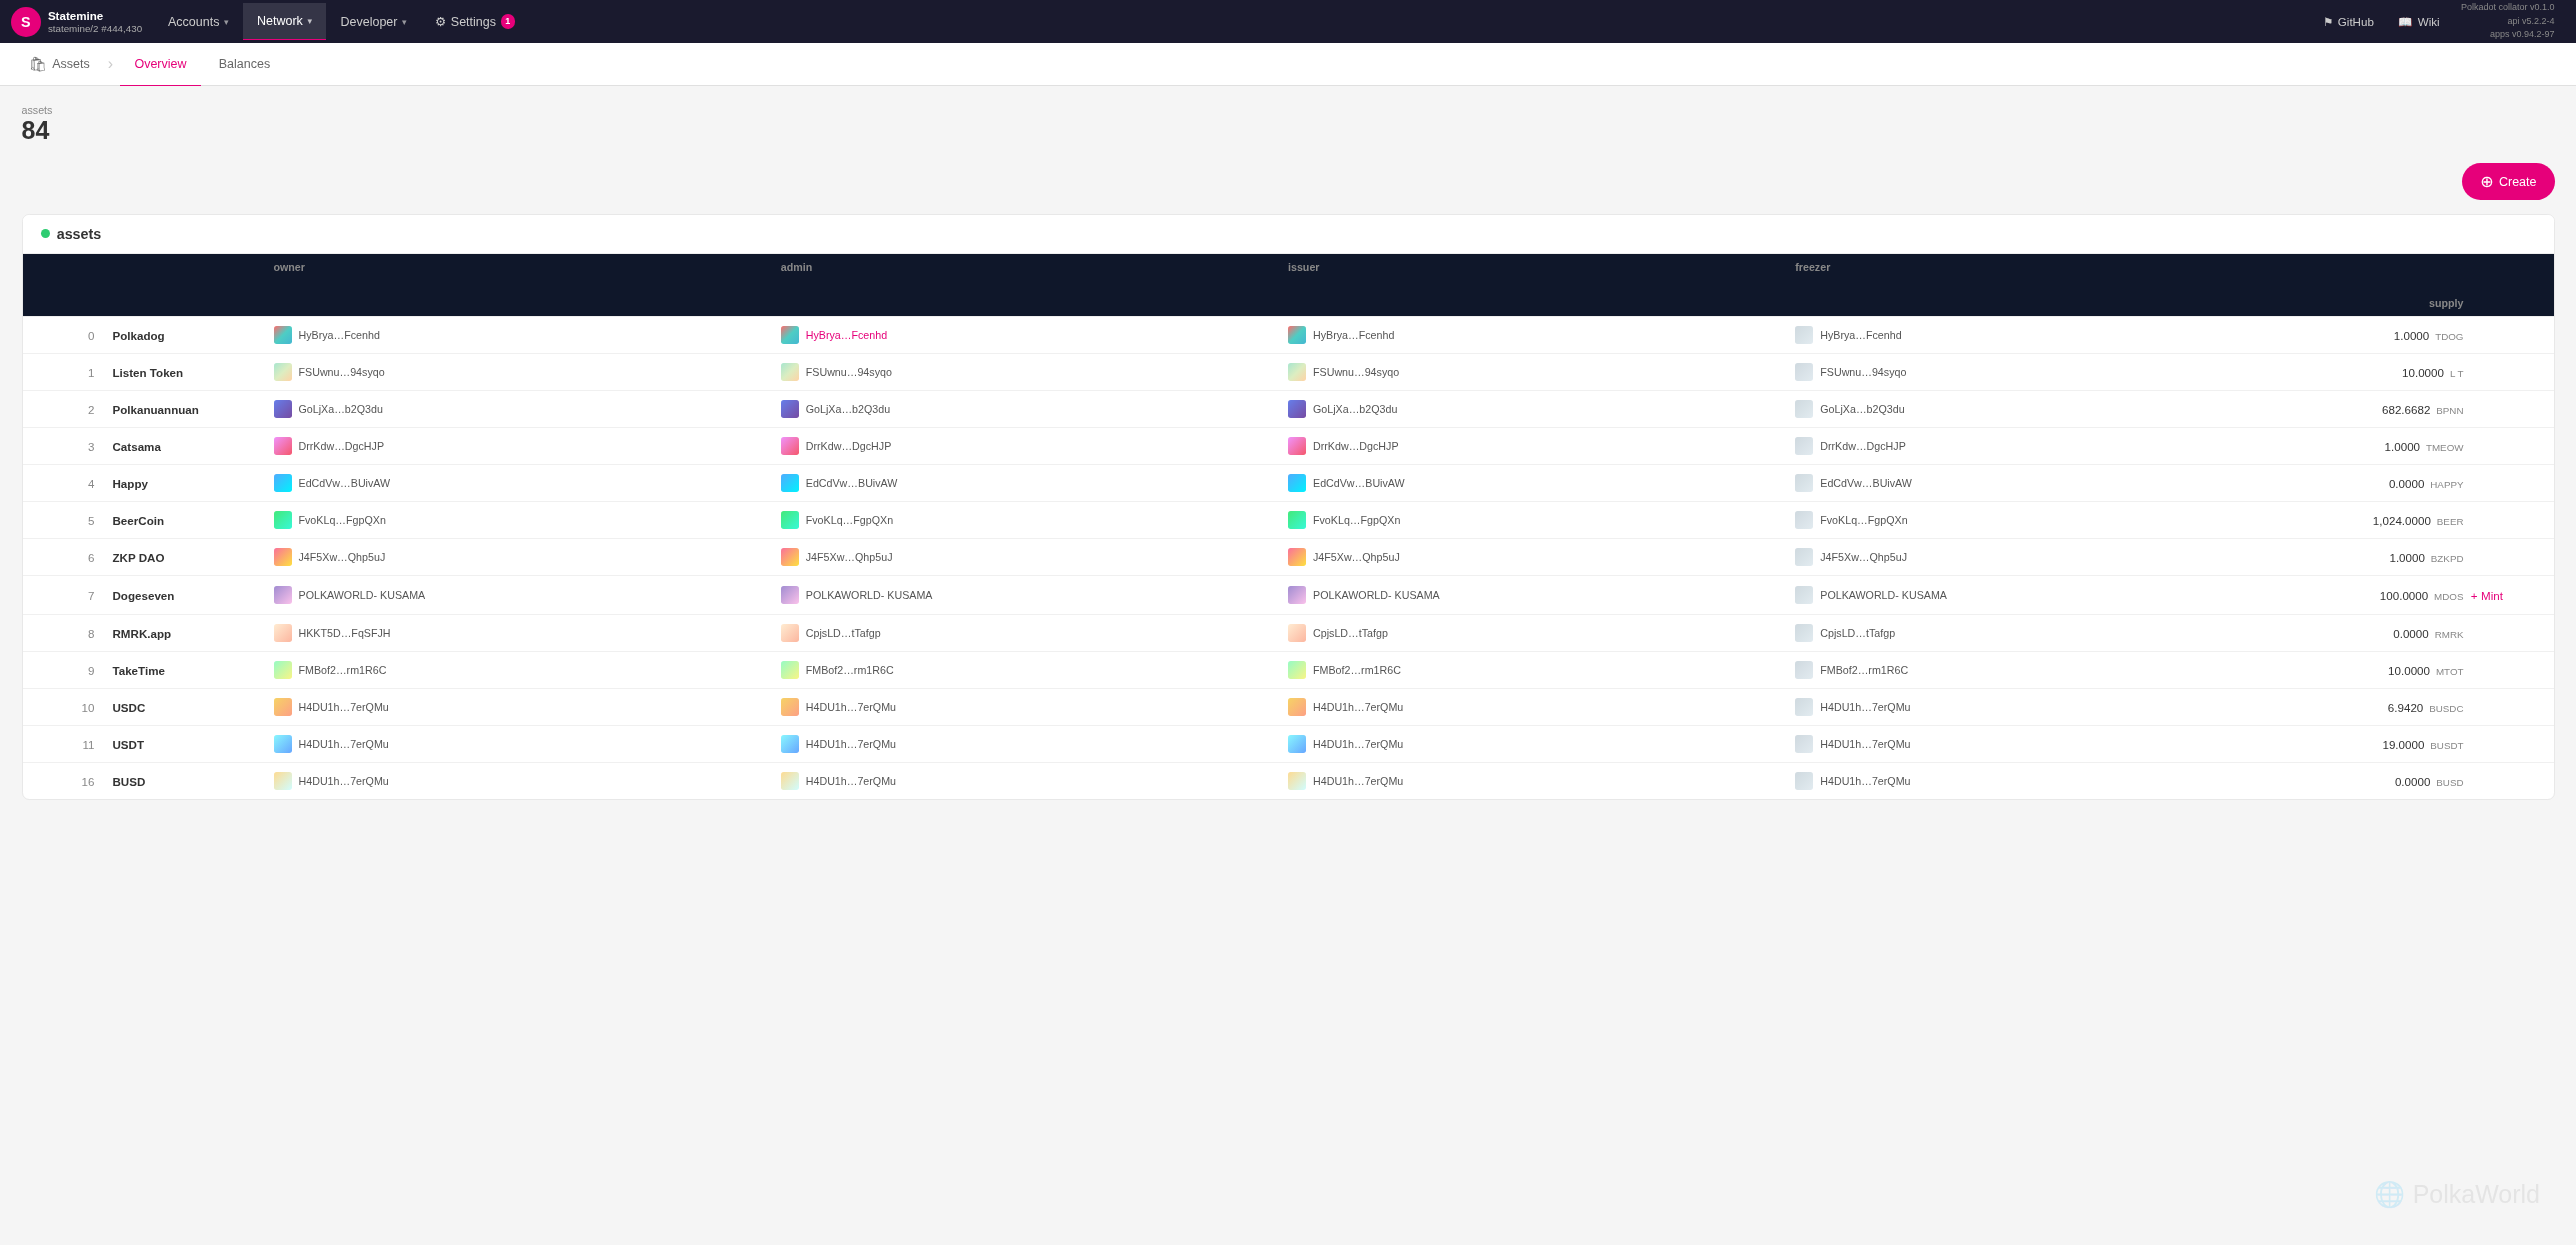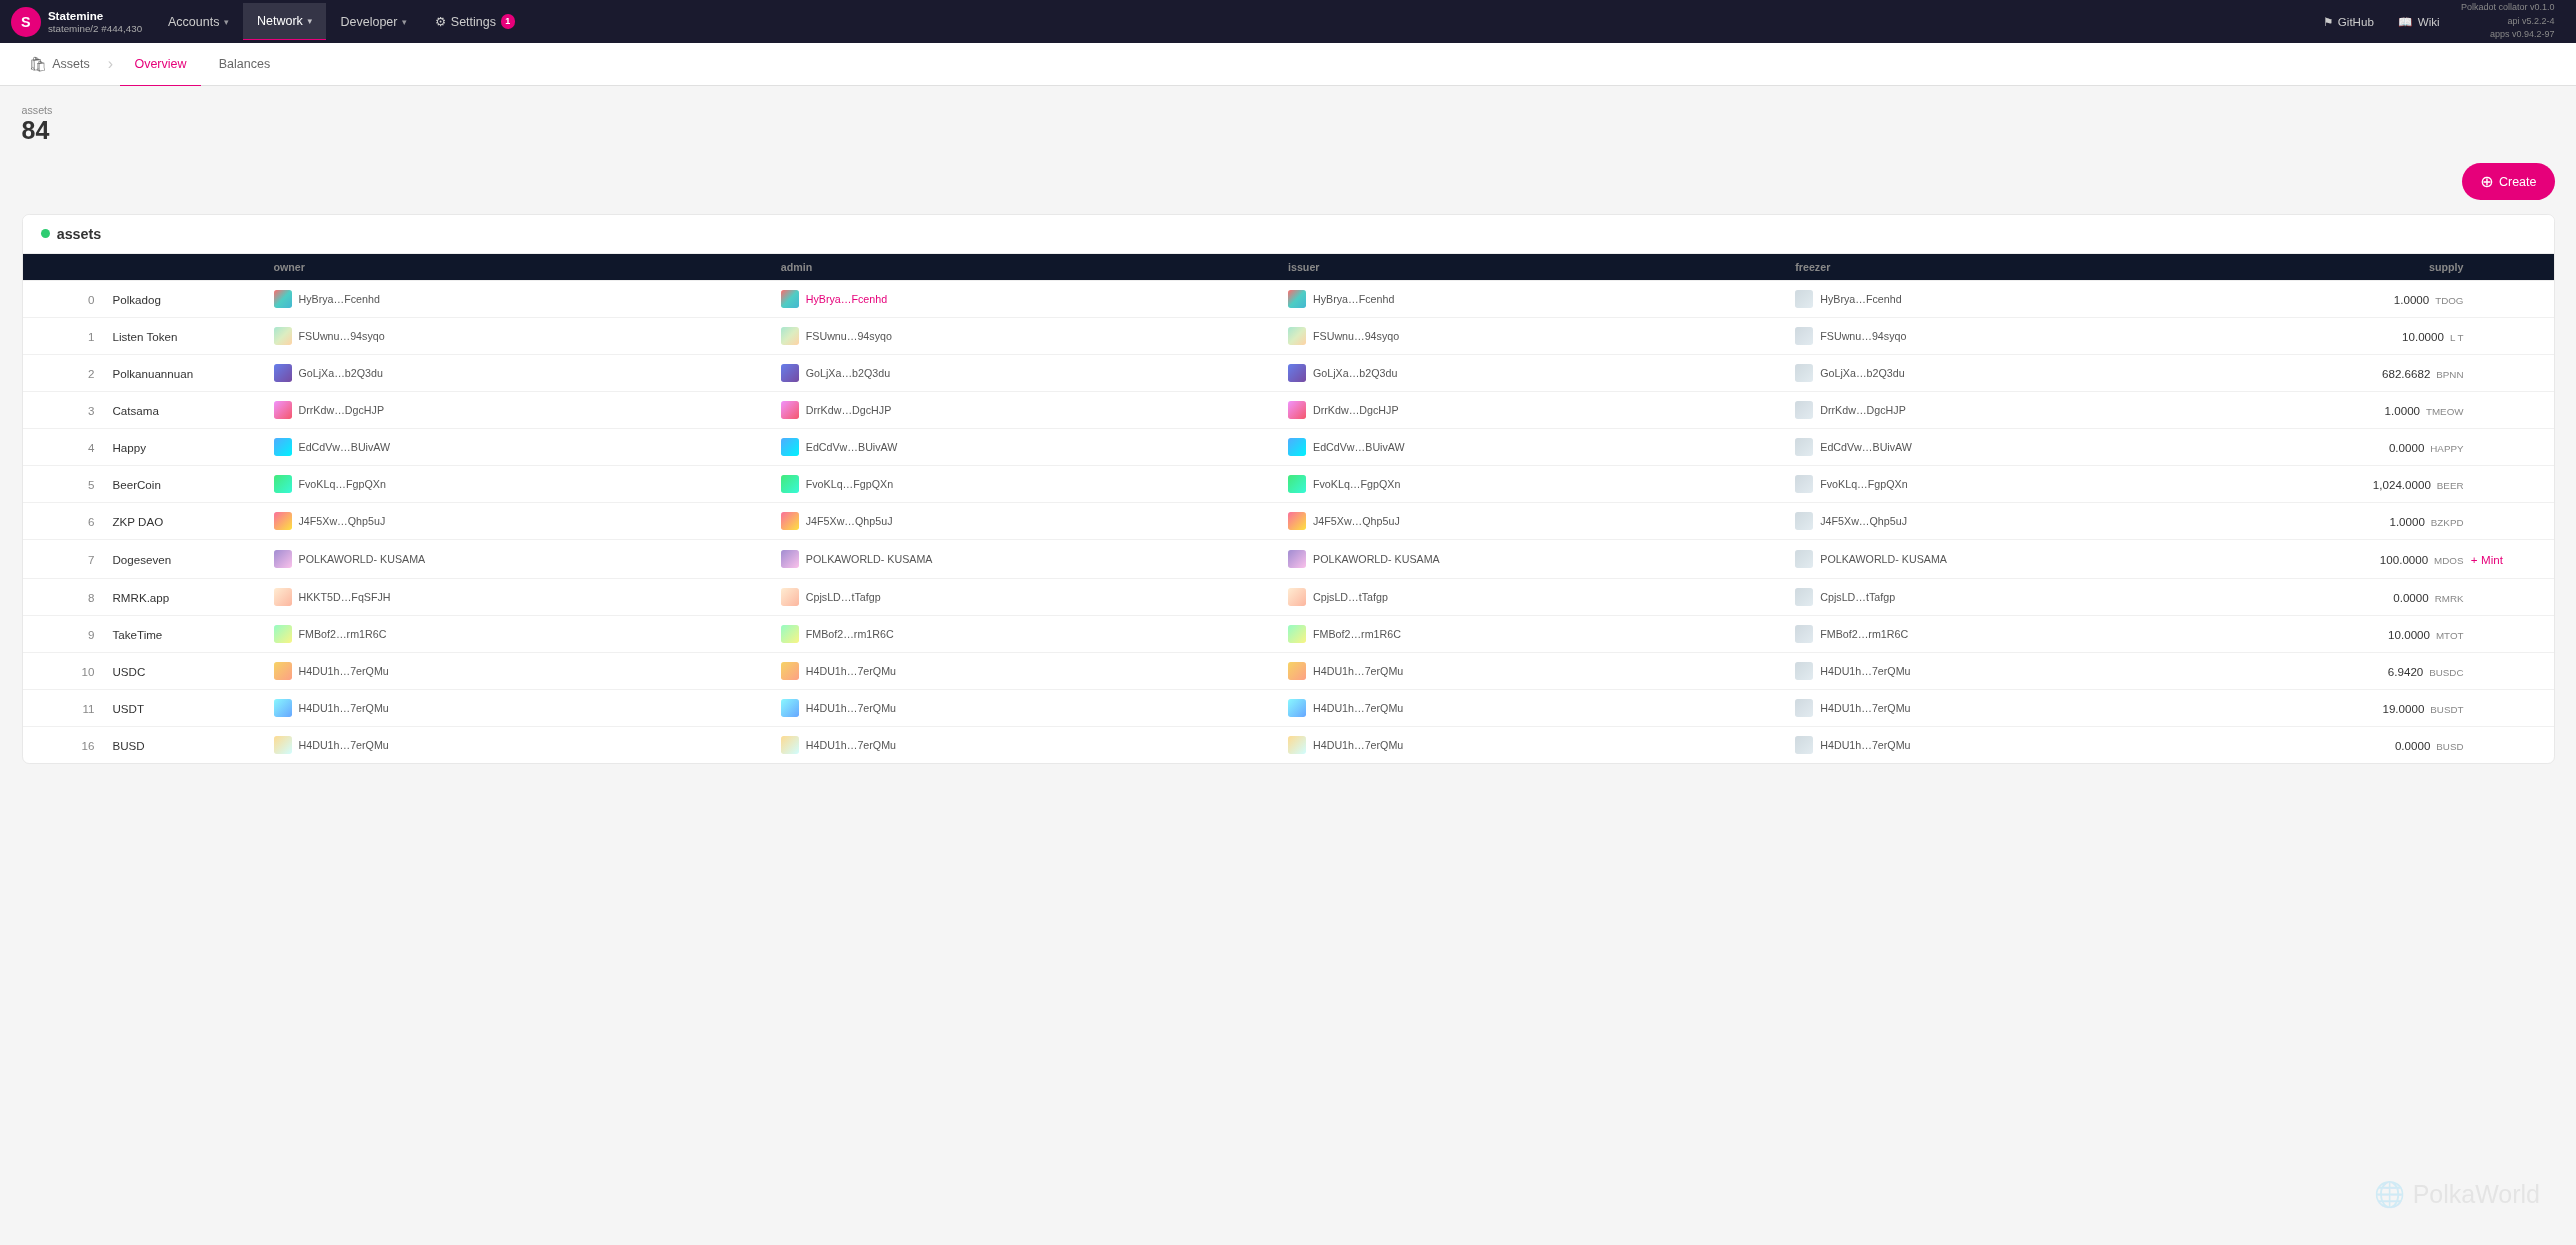--- a/index.html
+++ b/index.html
@@ -88,32 +88,32 @@
       display: flex; align-items: center; gap: 7.2px; font-size: 14.3px; font-weight: 600; flex: 1;
     }
     .green-dot { width: 9px; height: 9px; background: #2ecc71; border-radius: 50%; }
 
     .col-headers {
       display: grid;
       grid-template-columns: 72px 161px 1fr 1fr 1fr 1fr 161px 72px;
       padding: 7.2px 18px; background: #0f172a; border-bottom: 0.9px solid #eee;
       font-size: 10.7px; color: #888; font-weight: 700;
     }
-    .col-header-right { text-align: right; }
+    .col-header-right { text-align: right; margin-top: 36px; }
 
     .table-row {
       display: grid;
       grid-template-columns: 72px 161px 1fr 1fr 1fr 1fr 161px 72px;
       padding: 9px 18px; border-bottom: 0.9px solid #f0f0f0; align-items: center;
       font-size: 11.6px;
     }
     .table-row:last-child { border-bottom: none; }
 
     .row-id { color: #888; font-size: 11.6px; text-align: right; padding-right: 18px; }
-    .row-name { font-weight: 400; color: #333; }
+    .row-name { font-weight: 700; color: #333; }
 
     .addr-cell { display: flex; align-items: center; gap: 7px; }
     .addr-icon {
       width: 18px; height: 18px; border-radius: 2.7px; flex-shrink: 0;
       background: linear-gradient(135deg, #e74c3c, #3498db, #2ecc71, #9b59b6);
     }
     .addr-text { color: #555; font-size: 10.7px; }
     .addr-text.link { color: #e6007a; cursor: pointer; text-decoration: none; }
 
     .supply-cell { text-align: right; }

